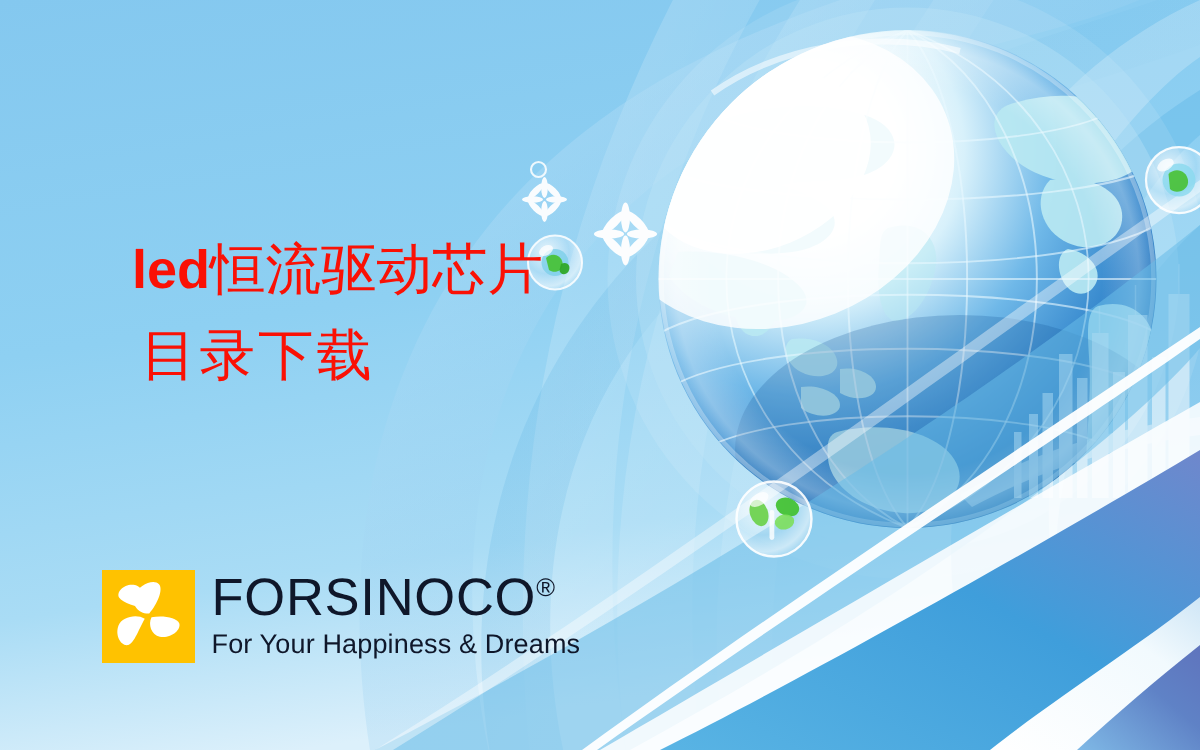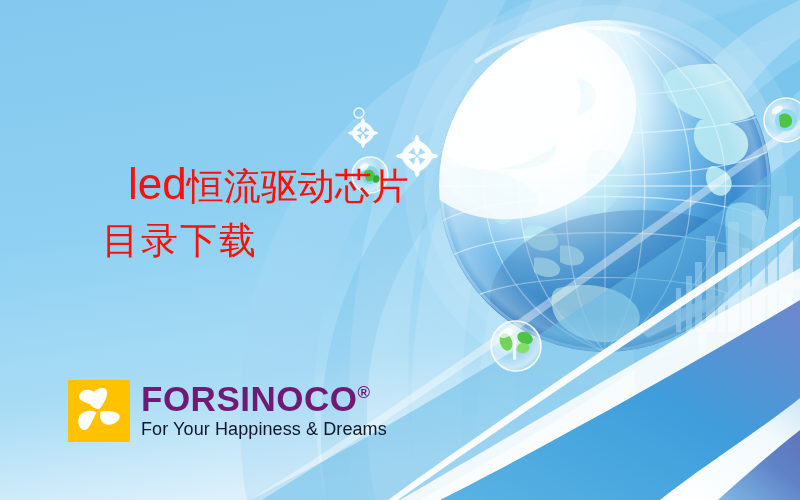--- a/index.html
+++ b/index.html
@@ -36,29 +36,28 @@
     -webkit-user-select: none;
   }
   .headline .line1 {
     font-family: "Liberation Serif", "DejaVu Serif", serif;
     font-size: 37px;
     letter-spacing: 0px;
     display: block;
   }
   .headline .line1 .lat {
     font-family: "Liberation Sans", "DejaVu Sans", sans-serif;
-    font-weight: 400;
-    font-size: 44px;
-    margin-left: 40px;
+    font-weight: 700;
+    font-size: 36px;
   }
   .headline .line2 {
     display: block;
     margin-top: 19px;
-    margin-left: 14px;
-    font-family: Liberation Mono, monospace;
+    margin-left: 6px;
+    font-family: Liberation Sans, sans-serif;
     font-size: 37px;
     letter-spacing: 2px;
   }
 
   
   .logo-block {
     position: absolute;
     left: 68px;
     top: 380px;
     z-index: 40;
@@ -75,25 +74,25 @@
   .logo-mark svg { display: block; }
   .logo-words {
     margin-left: 11px;
     display: flex;
     flex-direction: column;
     justify-content: center;
     padding-top: 2px;
   }
   .brand {
     font-family: "Liberation Sans", "DejaVu Sans", sans-serif;
-    font-weight: 700;
+    font-weight: 400;
     font-size: 35px;
     line-height: 0.96;
     letter-spacing: 0.5px;
-    color: #701a75;
+    color: #0f172a;
     white-space: nowrap;
   }
   .brand .reg {
     font-size: 17px;
     vertical-align: super;
     line-height: 0;
     letter-spacing: 0;
   }
   .tagline {
     font-family: "Liberation Sans", "DejaVu Sans", sans-serif;

